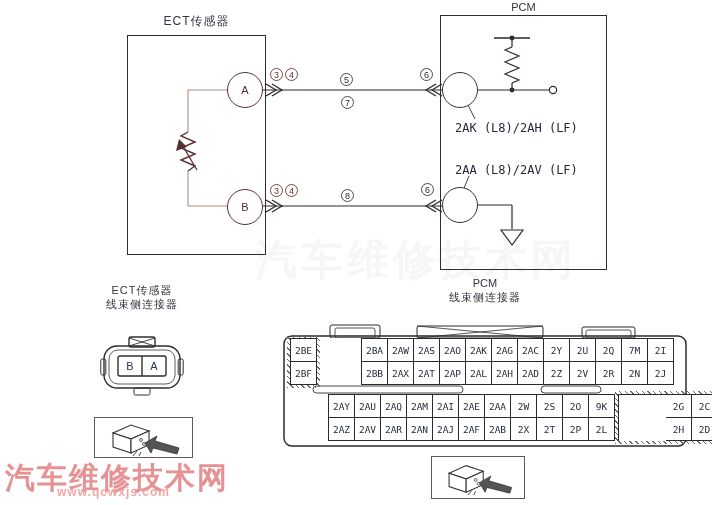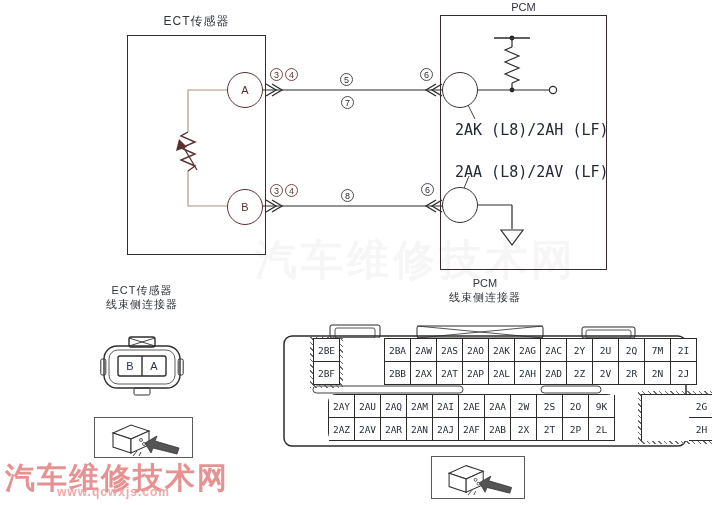--- a/index.html
+++ b/index.html
@@ -6,30 +6,30 @@
   body{width:712px;height:505px;background:#fff;font-family:"Liberation Sans",sans-serif;position:relative;overflow:hidden;}
   .abs{position:absolute;}
   .box{position:absolute;border:1.5px solid #362b2b;box-sizing:border-box;background:transparent;}
   .cn-label{position:absolute;color:#30343c;font-size:12px;text-align:center;letter-spacing:1px;}
   .pin-circle{position:absolute;width:34px;height:34px;border-radius:50%;border:1.3px solid #3a2e2e;background:#fff;
               display:flex;align-items:center;justify-content:center;font-size:11px;color:#5a3030;box-sizing:content-box;}
   .pin-circle.sensor{border-color:#5a3030;}
   .marker{position:absolute;width:13px;height:13px;border-radius:50%;border:1px solid #4a4a52;background:#fff;
           font-size:9px;line-height:13px;text-align:center;color:#232a3a;box-sizing:border-box;}
   .marker.red{border-color:#7a4545;color:#5e3434;}
-  .pcm-pin-label{position:absolute;font-family:"DejaVu Sans Mono",monospace;font-size:15px;color:#232a36;white-space:nowrap;}
+  .pcm-pin-label{position:absolute;font-family:"DejaVu Sans Mono",monospace;font-size:12px;color:#232a36;white-space:nowrap;}
   .conn-title{position:absolute;text-align:center;color:#30343c;font-size:11px;line-height:14px;letter-spacing:1px;}
   .icon-box{position:absolute;border:1px solid #5a5a5a;background:#fff;box-sizing:border-box;}
   
   #pcm-connector{position:absolute;left:283px;top:322px;width:405px;height:126px;}
   .band{position:absolute;left:4px;display:flex;align-items:center;}
   #pcm-band-top{top:13px;}
   #pcm-band-bottom{top:69px;}
   .pin-block{background:#fff;padding-left:41px;}
-  .pin-block.hatch{padding:3px;background:repeating-linear-gradient(45deg,#6a6a6a 0,#6a6a6a 1px,transparent 1px,transparent 4px);margin-left:23px;}
+  .pin-block.hatch{padding:3px;background:repeating-linear-gradient(45deg,#6a6a6a 0,#6a6a6a 1px,transparent 1px,transparent 4px);}
   .pin-grid{display:grid;grid-auto-rows:23px;border-left:1px solid #2b2b2b;border-top:1px solid #2b2b2b;background:#fff;}
   .pin-cell{border-right:1px solid #2b2b2b;border-bottom:1px solid #2b2b2b;box-sizing:border-box;
             display:flex;align-items:center;justify-content:center;
             font-family:"DejaVu Sans Mono",monospace;font-size:9.5px;color:#1f2733;background:#fff;}
   
   .wm1{position:absolute;left:5px;top:458px;font-size:30px;font-weight:bold;color:rgba(224,122,122,0.82);letter-spacing:2px;white-space:nowrap;}
   .wm2{position:absolute;left:57px;top:485px;font-size:12px;font-weight:bold;color:rgba(240,158,158,0.9);letter-spacing:1px;}
   .wm-ghost{position:absolute;left:255px;top:232px;font-size:42px;font-weight:bold;color:rgba(170,170,170,0.10);letter-spacing:4px;white-space:nowrap;}
   svg{display:block;}
 </style>
@@ -199,21 +199,21 @@
             <div class="pin-cell">2Z</div>
             <div class="pin-cell">2V</div>
             <div class="pin-cell">2R</div>
             <div class="pin-cell">2N</div>
             <div class="pin-cell">2J</div>
           </div>
         </div>
       </div>
     <div class="band" id="pcm-band-bottom">
         <div class="pin-block">
-          <div class="pin-grid" style="grid-template-columns: repeat(11, 26px); border-radius: 8px;">
+          <div class="pin-grid" style="grid-template-columns: repeat(11, 26px);">
             <div class="pin-cell">2AY</div>
             <div class="pin-cell">2AU</div>
             <div class="pin-cell">2AQ</div>
             <div class="pin-cell">2AM</div>
             <div class="pin-cell">2AI</div>
             <div class="pin-cell">2AE</div>
             <div class="pin-cell">2AA</div>
             <div class="pin-cell">2W</div>
             <div class="pin-cell">2S</div>
             <div class="pin-cell">2O</div>

